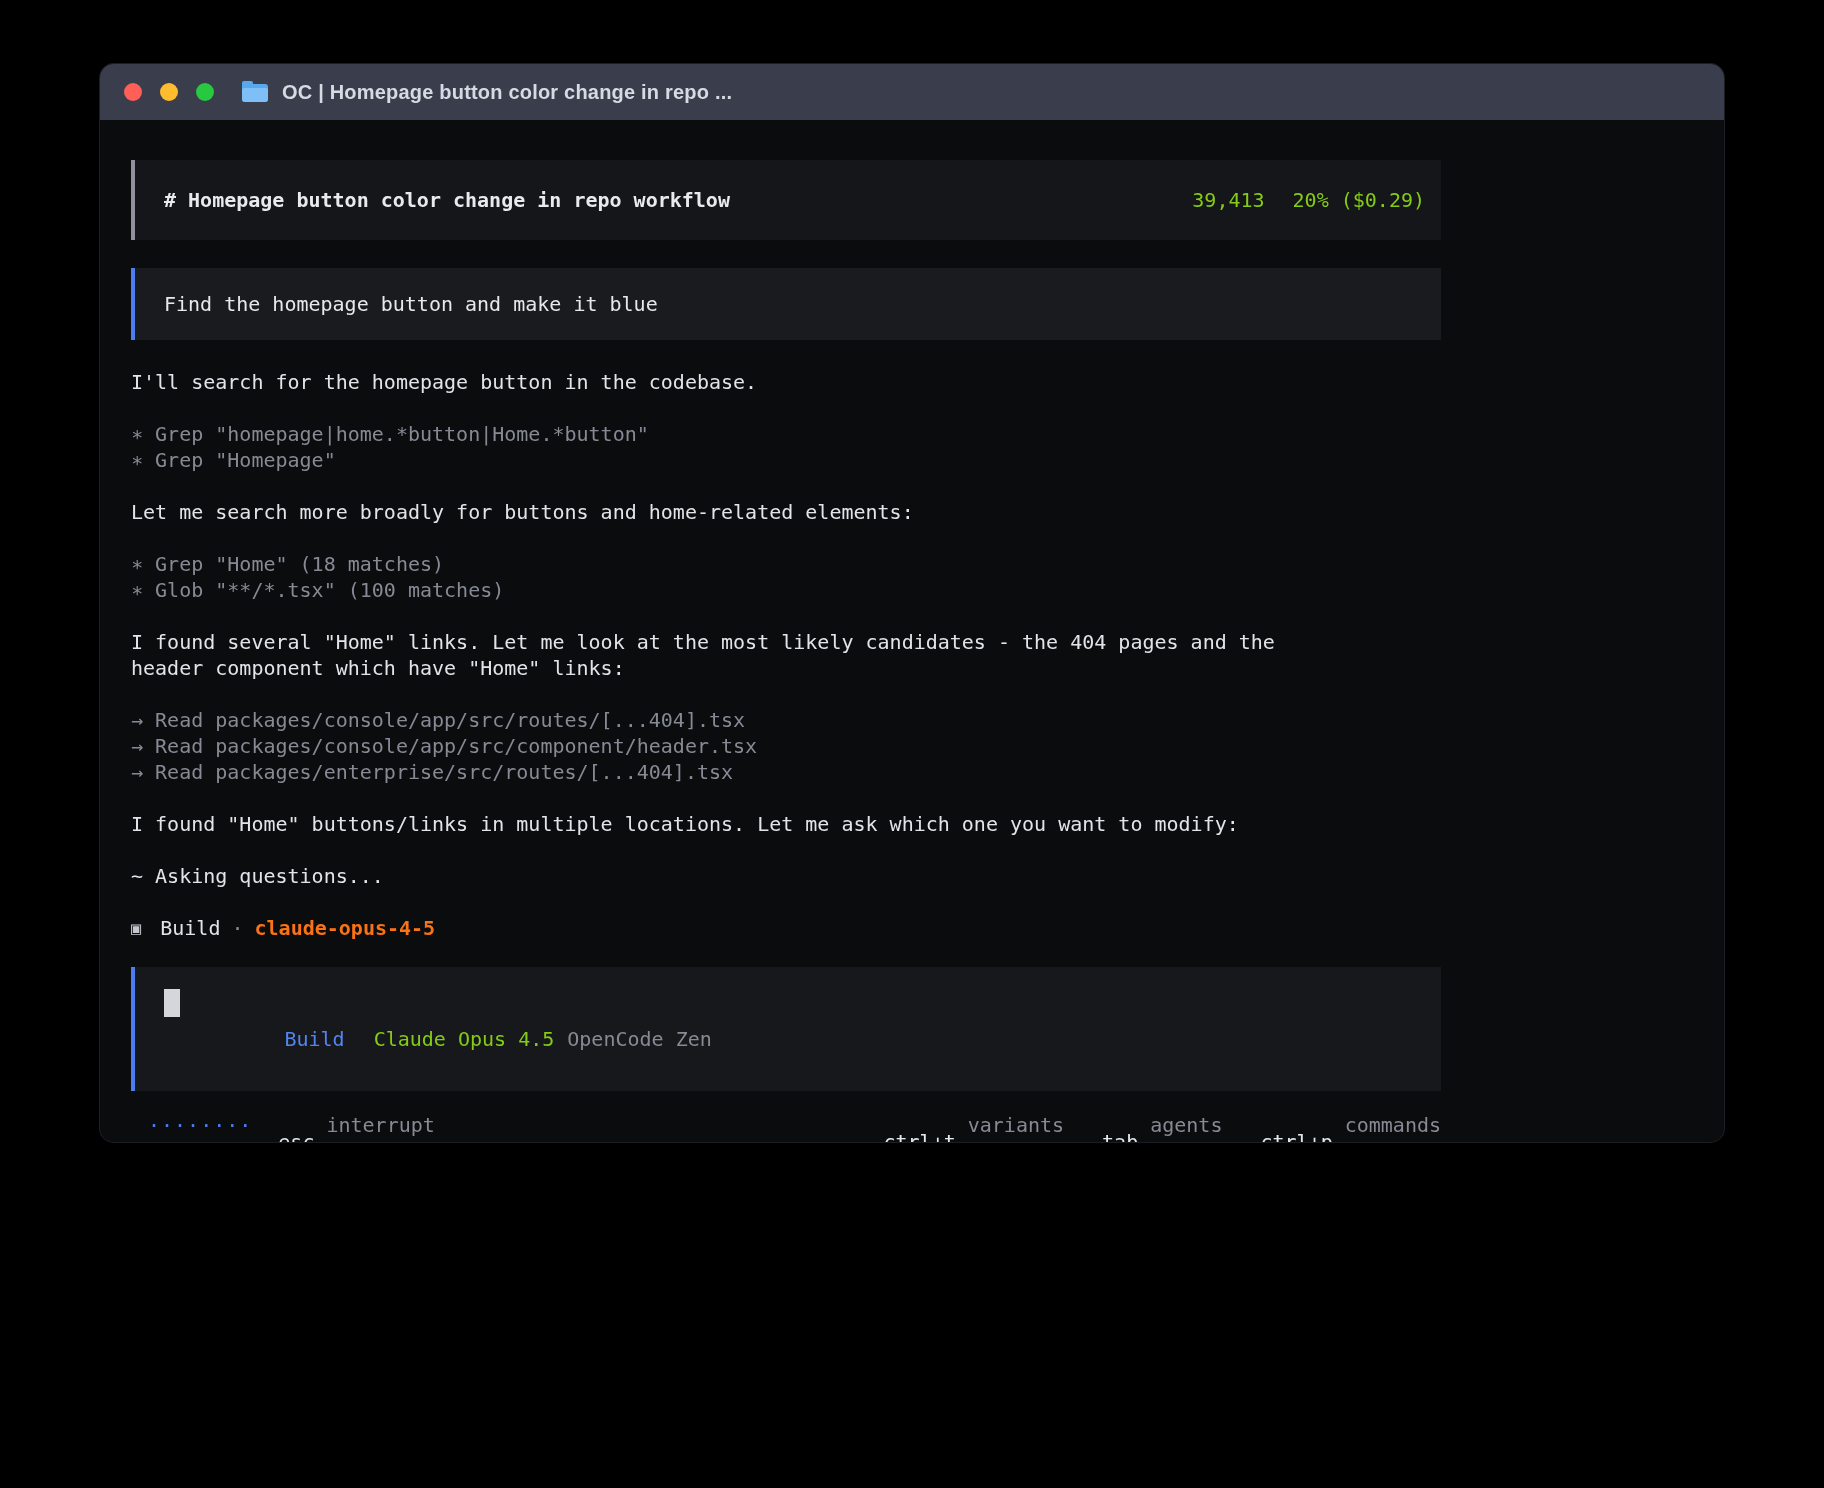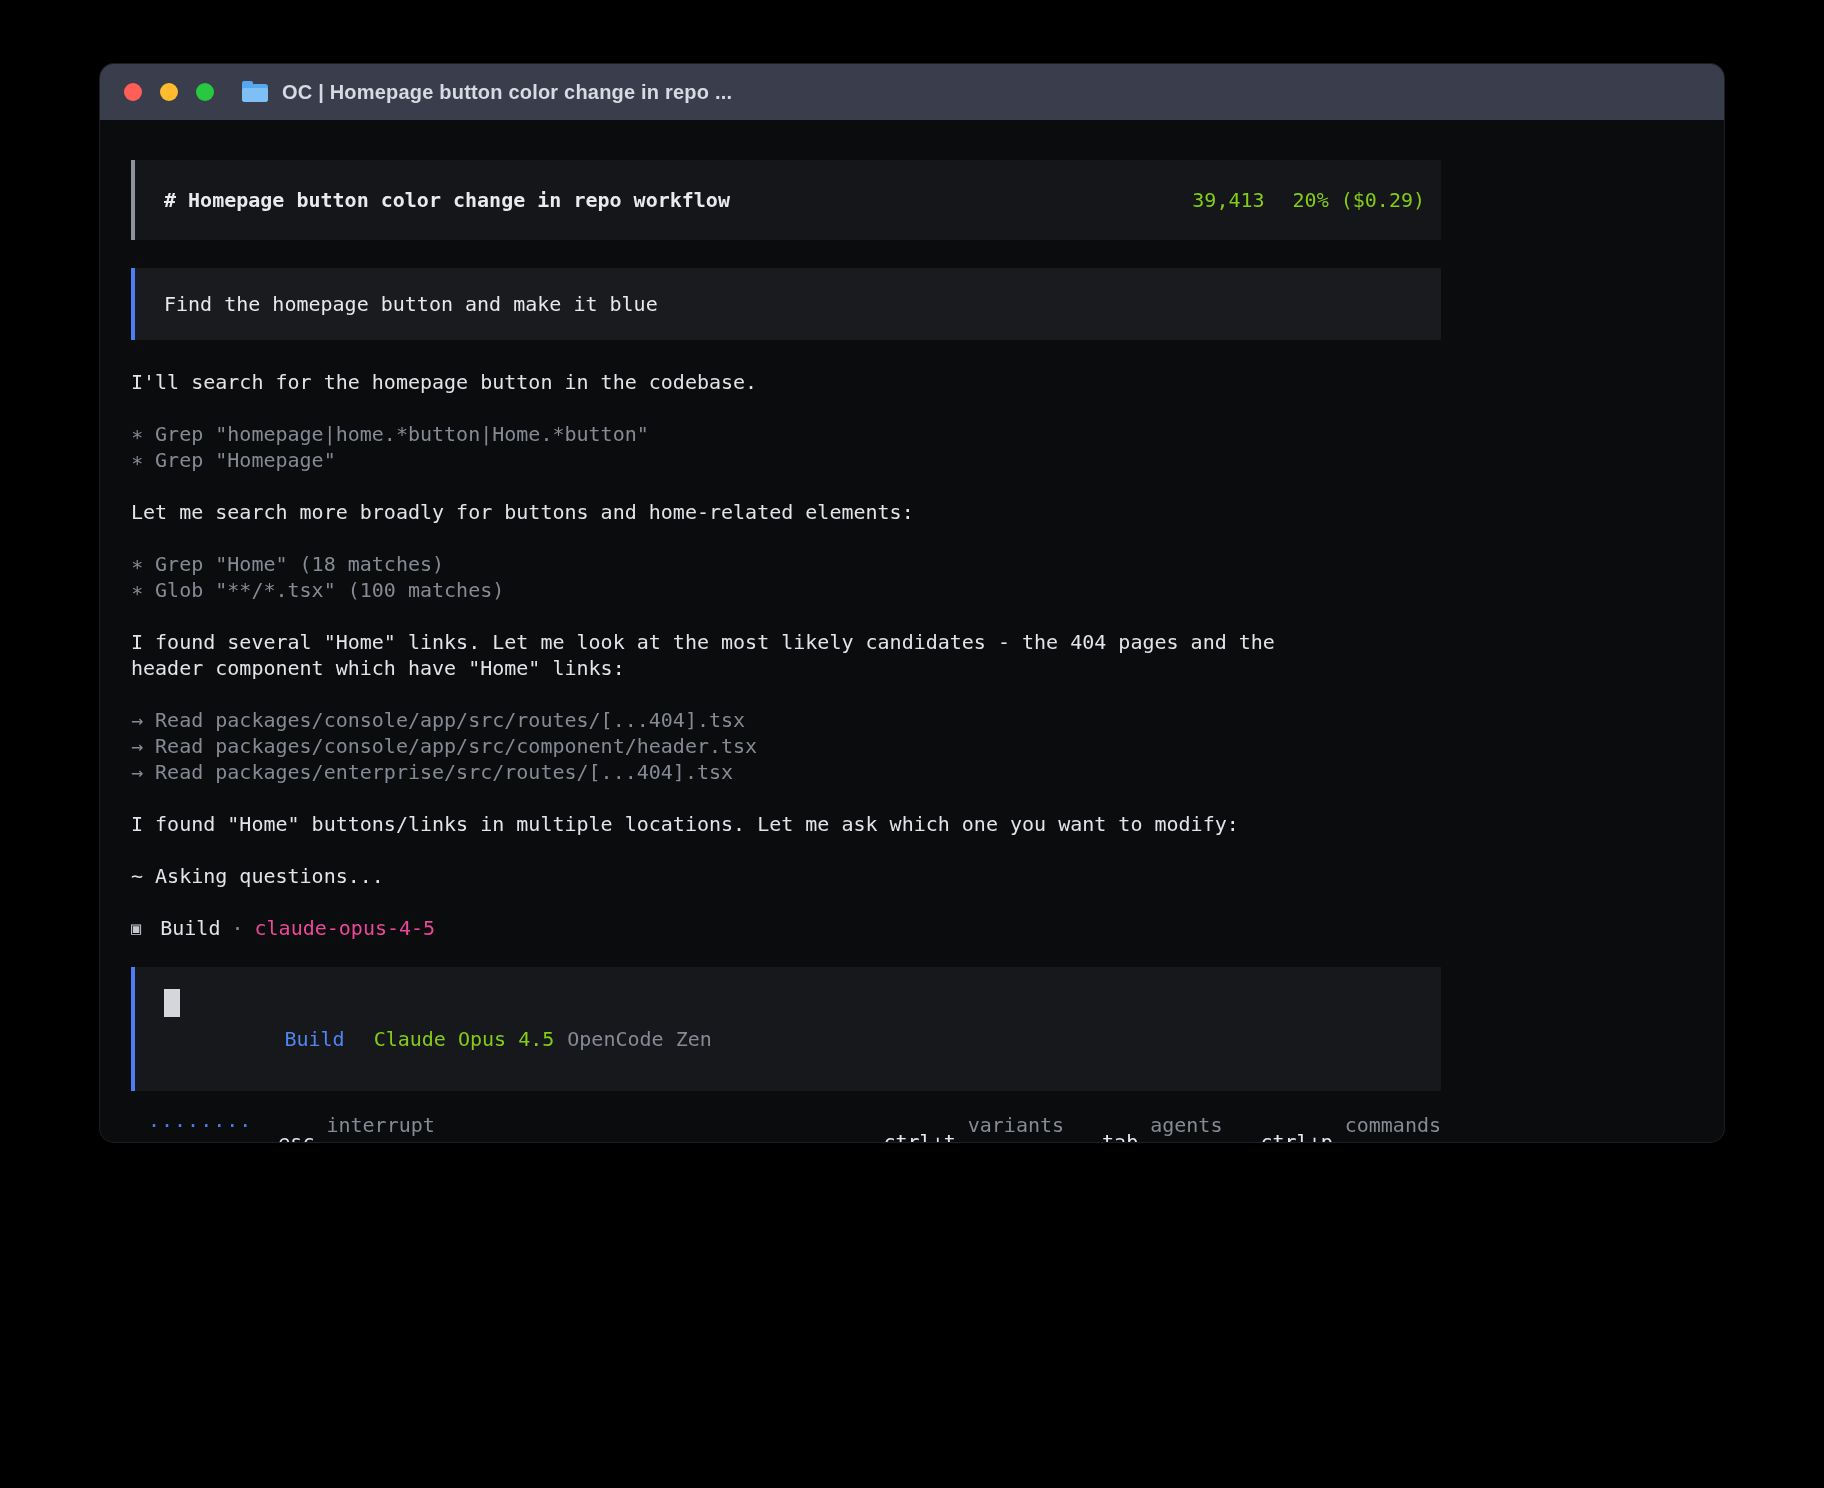--- a/index.html
+++ b/index.html
@@ -65,21 +65,21 @@
   .transcript { margin-top:29px; }
   .group { margin-bottom:26px; }
   .line { height:26px; line-height:26px; white-space:pre; }
   .t-white { color:#e2e4e9; }
   .t-gray { color:#868a94; }
 
   .agent-line { display:flex; align-items:center; height:26px; }
   .agent-icon { color:#c3c6cd; font-size:17px; margin-right:19px; }
   .agent-name { color:#e2e4e9; }
   .agent-sep { color:#868a94; margin:0 11px; }
-  .agent-model { color:#ec4899; }
+  .agent-model { color:#f97316;font-weight:bold; }
 
   
   .input-box {
     margin-top:24px; background:#17181c; border-left:4px solid #4d7df2;
     height:124px; padding:22px 0 0 29px; position:relative;
   }
   .cursor { display:inline-block; width:16px; height:28px; background:#d4d6db; }
   .model-line { position:absolute; left:29px; bottom:16px; white-space:pre; }
   .mode { color:#5285f0; margin-right:29px; }
   .model { color:#84cc16; }

